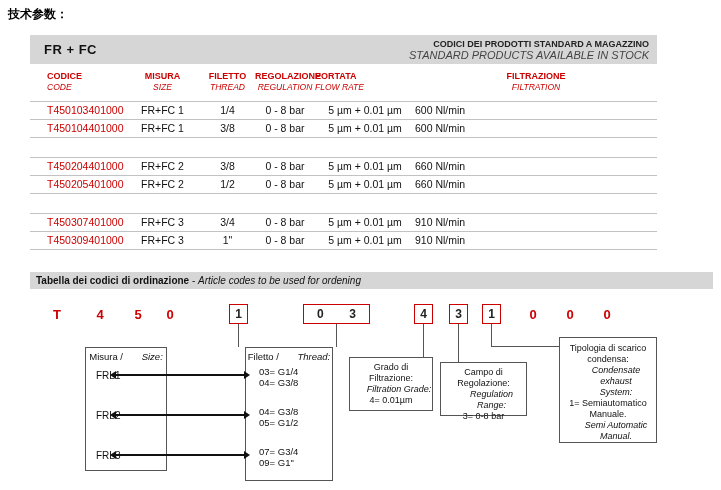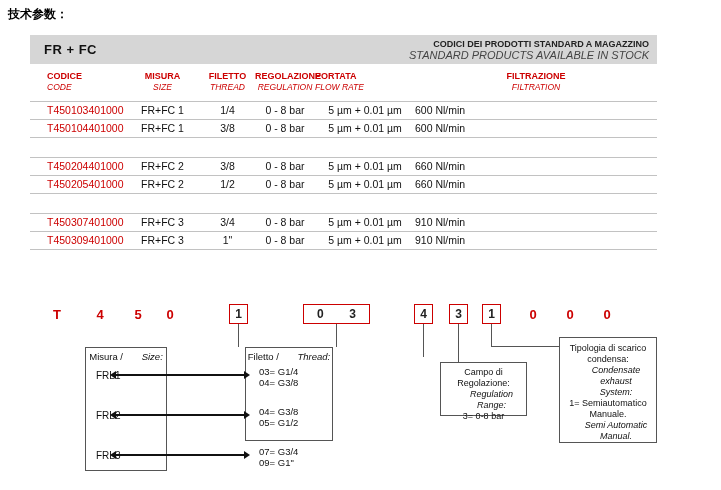--- a/index.html
+++ b/index.html
@@ -49,21 +49,21 @@
 
   .dbox { position:absolute; border:1px solid #555; background:#fff; box-sizing:border-box;
           font-size:9px; color:#111; }
   .dbox div { line-height:11px; }
   .lbl { text-align:center; padding-top:3px; font-size:9.5px; white-space:nowrap; }
   .i { font-style:italic;margin-left:16px; }
 
   .misura { left:85px; top:347px; width:82px; height:124px; }
   .m-item { position:absolute; left:10px; font-size:10px; }
 
-  .filetto { left:245px; top:347px; width:88px; height:94px; }
+  .filetto { left:245px; top:347px; width:88px; height:134px; }
   .f-item { position:absolute; left:13px; font-size:9.5px; white-space:nowrap; }
 
   .grado { left:349px; top:357px; width:84px; height:54px; text-align:center; padding-top:4px; }
   .campo { left:440px; top:362px; width:87px; height:54px; text-align:center; padding-top:4px; }
   .tipologia { left:559px; top:337px; width:98px; height:106px; text-align:center; padding-top:5px; }
 
   .arrow { position:absolute; left:116px; width:128px; height:2px; background:#111; }
   .arrow::before, .arrow::after { content:""; position:absolute; top:-3px; width:0; height:0;
            border-top:4px solid transparent; border-bottom:4px solid transparent; }
   .arrow::before { left:-6px; border-right:6px solid #111; }
@@ -165,20 +165,23 @@
         <div class="cell">FR+FC 3</div>
         <div class="cell">1"</div>
         <div class="cell">0 - 8 bar</div>
         <div class="cell">5 µm + 0.01 µm</div>
         <div class="cell flow">910 Nl/min</div>
       </div>
     </div>
 
   </div>
 
+  <div class="order-bar">
+    <span class="ob-it">Tabella dei codici di ordinazione</span><span> - </span><span class="ob-en">Article codes to be used for ordening</span>
+  </div>
 
   <span class="digit" style="left:49px">T</span>
   <span class="digit" style="left:92px">4</span>
   <span class="digit" style="left:130px">5</span>
   <span class="digit" style="left:162px">0</span>
   <span class="dgbox" style="left:229px;width:19px">1</span>
   <span class="dgbox spread" style="left:303px;width:67px">
     <span>0</span>
     <span>3</span>
   </span>
@@ -210,20 +213,26 @@
     <div class="f-item" style="top:58px">04= G3/8</div>
     <div class="f-item" style="top:69px">05= G1/2</div>
     <div class="f-item" style="top:98px">07= G3/4</div>
     <div class="f-item" style="top:109px">09= G1"</div>
   </div>
 
   <div class="arrow" style="top:374px"></div>
   <div class="arrow" style="top:414px"></div>
   <div class="arrow" style="top:454px"></div>
 
+  <div class="dbox grado">
+    <div>Grado di</div>
+    <div>Filtrazione:</div>
+    <div class="i">Filtration Grade:</div>
+    <div>4= 0.01µm</div>
+  </div>
 
   <div class="dbox campo">
     <div>Campo di</div>
     <div>Regolazione:</div>
     <div class="i">Regulation Range:</div>
     <div>3= 0-8 bar</div>
   </div>
 
   <div class="dbox tipologia">
     <div>Tipologia di scarico</div>

